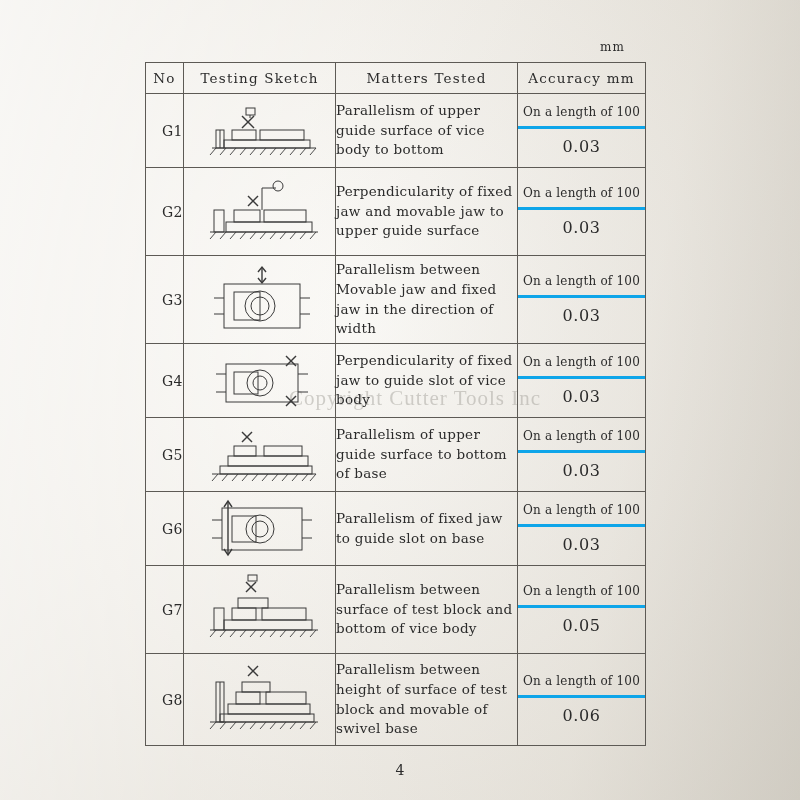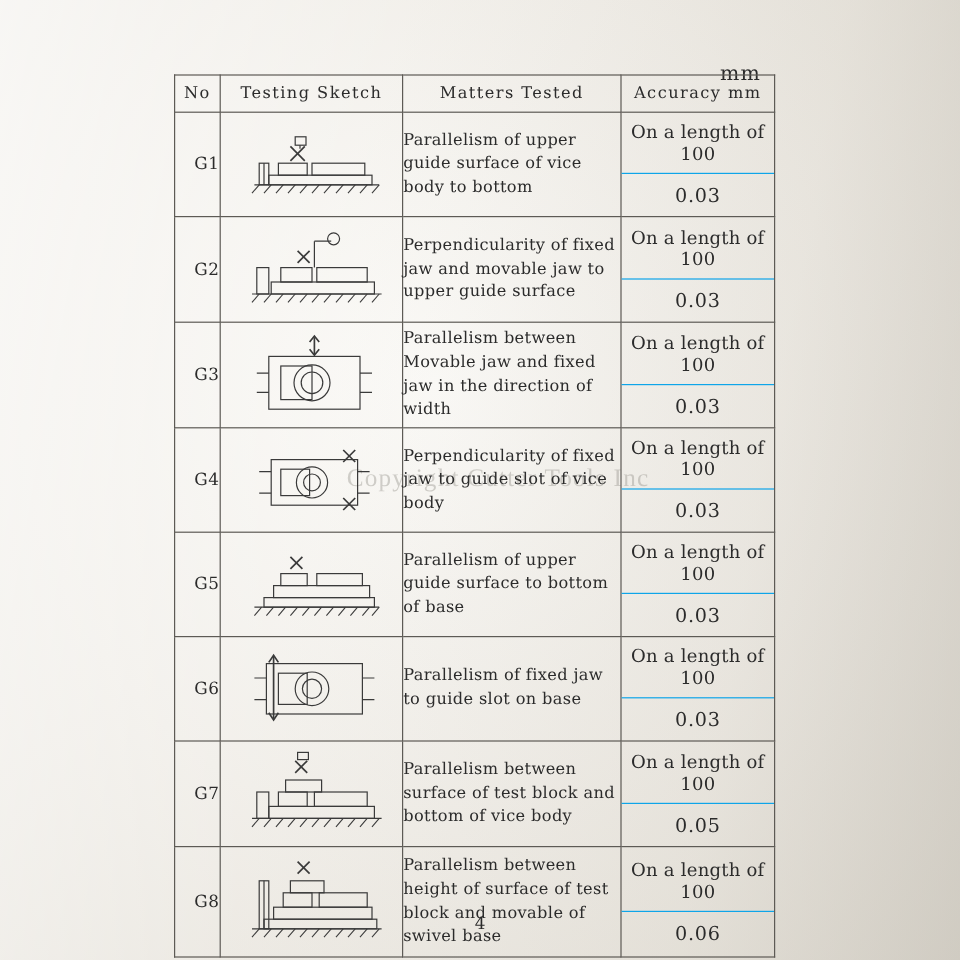--- a/index.html
+++ b/index.html
@@ -34,23 +34,23 @@
     left: 0;
     width: 100%;
     text-align: center;
     font-size: 28px;
     letter-spacing: 3px;
     font-family: "DejaVu Serif", serif;
     color: #1f1f1f;
   }
   .unit-top {
     position: absolute;
-    top: 52px;
+    top: 40px;
     left: 600px;
-    font-size: 17px;
+    font-size: 12px;
     letter-spacing: 1px;
   }
   .table-wrap {
     position: absolute;
     left: 145px;
     top: 62px;
     width: 500px;
   }
   table.acc {
     border-collapse: collapse;
@@ -92,25 +92,25 @@
   }
   td.acc-cell {
     padding: 0;
   }
   .acc-inner {
     display: flex;
     flex-direction: column;
     height: 100%;
   }
   .acc-cond {
-    font-size: 15px;
+    font-size: 12px;
     text-align: center;
     padding: 7px 2px;
     letter-spacing: 0.2px;
-    border-bottom: 1px solid #0ea5e9;
+    border-bottom: 3px solid #0ea5e9;
   }
   .acc-val {
     font-size: 16px;
     text-align: center;
     padding: 8px 2px;
     letter-spacing: 0.6px;
     flex: 1;
     display: flex;
     align-items: center;
     justify-content: center;

